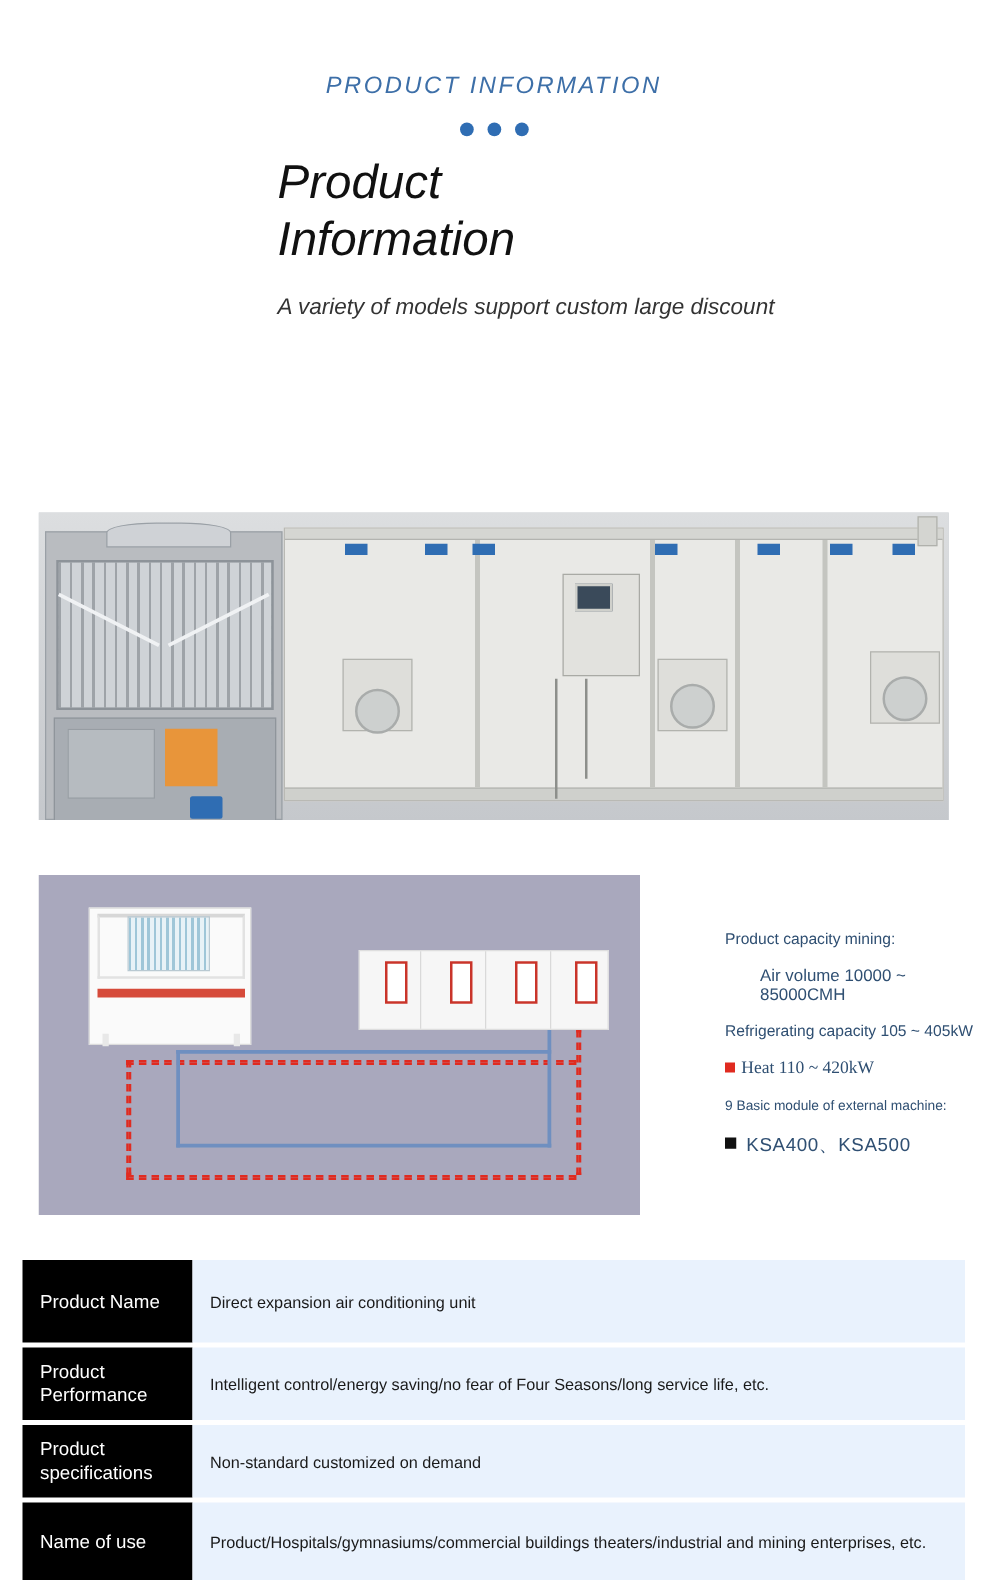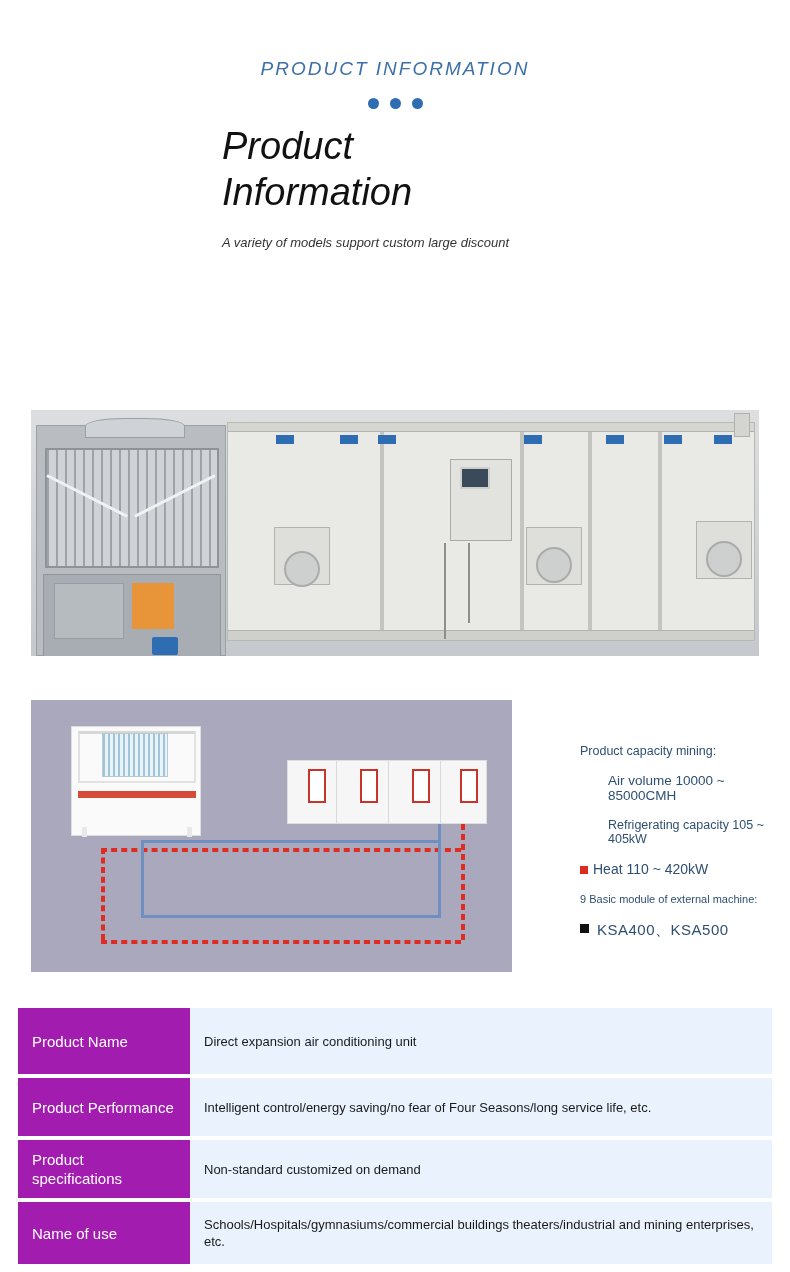--- a/index.html
+++ b/index.html
@@ -48,21 +48,21 @@
   .big-title {
     font-size: 38px;
     line-height: 46px;
     color: #111;
     font-weight: 400;
     max-width: 320px;
     word-break: break-word;
   }
   .subtitle {
     margin-top: 20px;
-    font-size: 13px;
+    font-size: 18px;
     color: #333;
   }
 
   
   .photo-banner {
     position: absolute;
     left: 31px; top: 410px;
     width: 728px; height: 246px;
     background: #c9cdd2;
     overflow: hidden;
@@ -208,39 +208,39 @@
   .spec-list {
     position: absolute; left: 540px; top: 728px; width: 240px;
   }
   .spec-list li {
     list-style: none;
     color: #2f4f72;
     margin-bottom: 15px;
   }
   .sp-0 { font-size: 12.5px; color: #3f4a58; }
   .sp-1 { font-size: 13.5px; color: #273a52; padding-left: 8px; margin-left: 20px;}
-  .sp-2 { font-size: 12.5px; color: #4a6b92; margin-left: 28px; }
-  .sp-3 { font-size: 14px; color: #e02b20; }
+  .sp-2 { font-size: 12.5px; color: #4a6b92; }
+  .sp-3 { font-size: 14px; color: #e02b20; font-family: Liberation Serif, serif; }
   .sp-3 .sq { display:inline-block; width:8px; height:8px; background:#e02b20; margin-right:5px; }
   .sp-4 { font-size: 11px; color: #333; line-height: 14px; }
   .sp-5 { font-size: 15px; color: #111; letter-spacing: .5px; }
   .sp-5 .sq { display:inline-block; width:9px; height:9px; background:#111; margin-right:8px; vertical-align: 2px;}
 
   
   .spec-table {
     position: absolute;
     left: 18px; top: 1004px;
     width: 754px;
     border-collapse: separate;
     border-spacing: 0 4px;
   }
   .spec-table tr { height: 58px; }
   .spec-table td.k {
-    width: 172px;
-    background: #a21caf;
+    width: 136px;
+    background: #000000;
     color: #ffffff;
     font-size: 15px;
     padding: 6px 14px;
     vertical-align: middle;
     line-height: 19px;
   }
   .spec-table td.v {
     background: #e9f2fd;
     color: #1a1a1a;
     font-size: 13px;
@@ -361,16 +361,16 @@
     <tr>
       <td class="k">Product Performance</td>
       <td class="v">Intelligent control/energy saving/no fear of Four Seasons/long service life, etc.</td>
     </tr>
     <tr>
       <td class="k">Product specifications</td>
       <td class="v">Non-standard customized on demand</td>
     </tr>
     <tr class="r4">
       <td class="k">Name of use</td>
-      <td class="v">Schools/Hospitals/gymnasiums/commercial buildings theaters/industrial and mining enterprises, etc.</td>
+      <td class="v">Product/Hospitals/gymnasiums/commercial buildings theaters/industrial and mining enterprises, etc.</td>
     </tr>
   </tbody>
 </table>
 
 </body></html>

